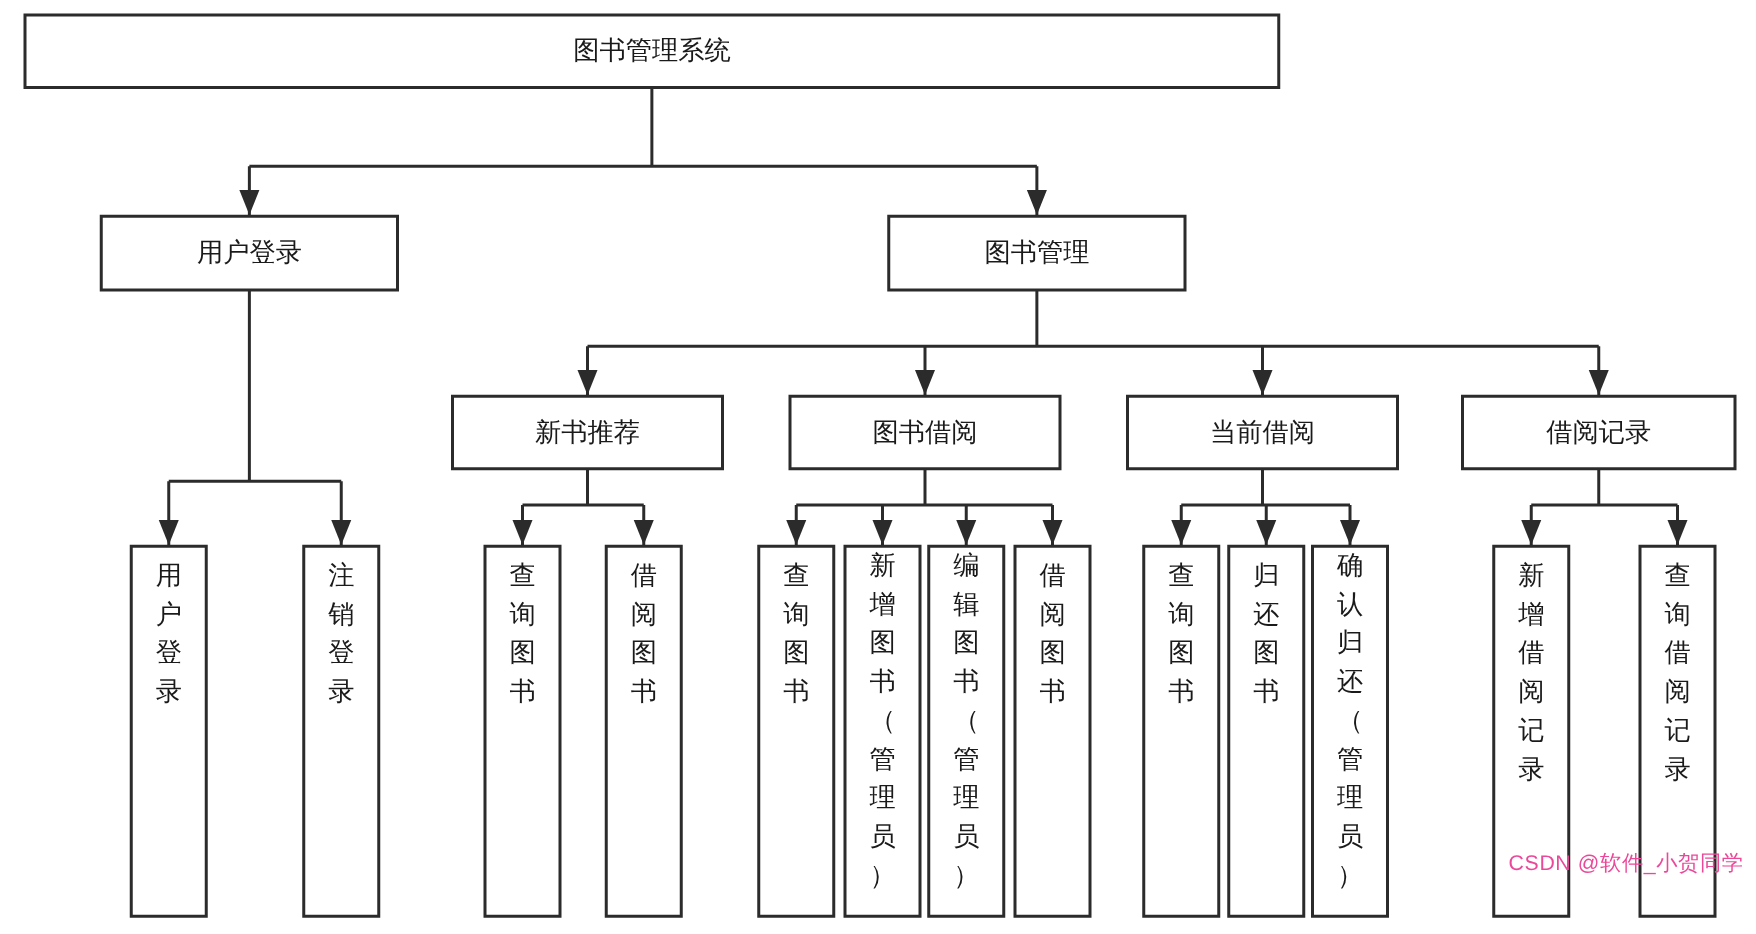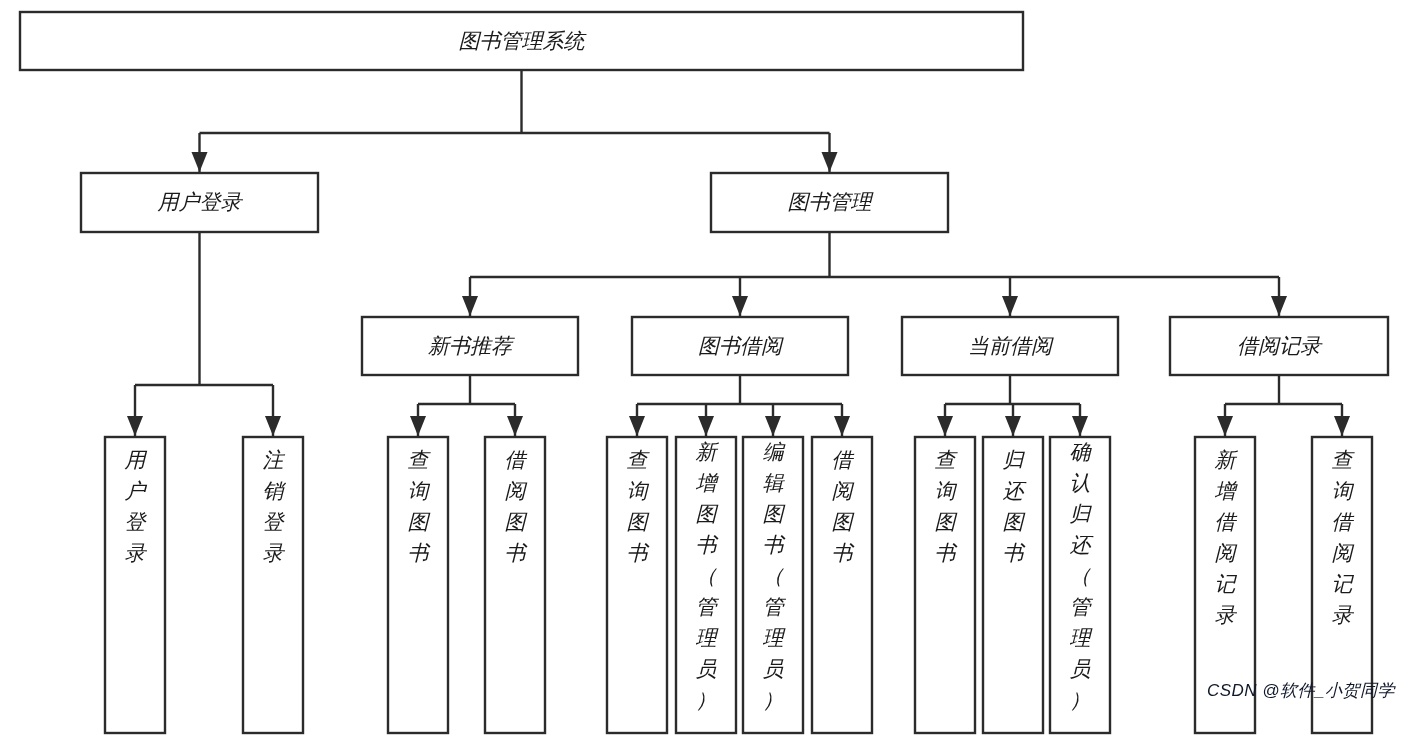--- a/index.html
+++ b/index.html
@@ -11,21 +11,20 @@
     width: 1405px;
     height: 747px;
     font-family: "Liberation Sans", "DejaVu Sans", sans-serif;
     overflow: hidden;
     position: relative;
   }
   #diagram-root {
     position: relative;
     width: 1405px;
     height: 708px;
-    font-style: italic;
   }
   svg#tree-svg {
     position: absolute;
     left: 0;
     top: 0;
     width: 1405px;
     height: 747px;
     display: block;
   }
   .node-box {
@@ -55,21 +54,21 @@
     fill: #1a1a1a;
     font-size: 21px;
     text-anchor: middle;
   }
   .watermark {
     position: absolute;
     right: 10px;
     bottom: 6px;
     font-family: "Liberation Sans", "DejaVu Sans", sans-serif;
     font-size: 17px;
-    color: #0f172a;
+    color: #ec4899;
     letter-spacing: 0.5px;
     white-space: nowrap;
     user-select: none;
     margin-left: 22px;
   }
 </style>
 </head>
 <body>
 
 <div id="diagram-root">

